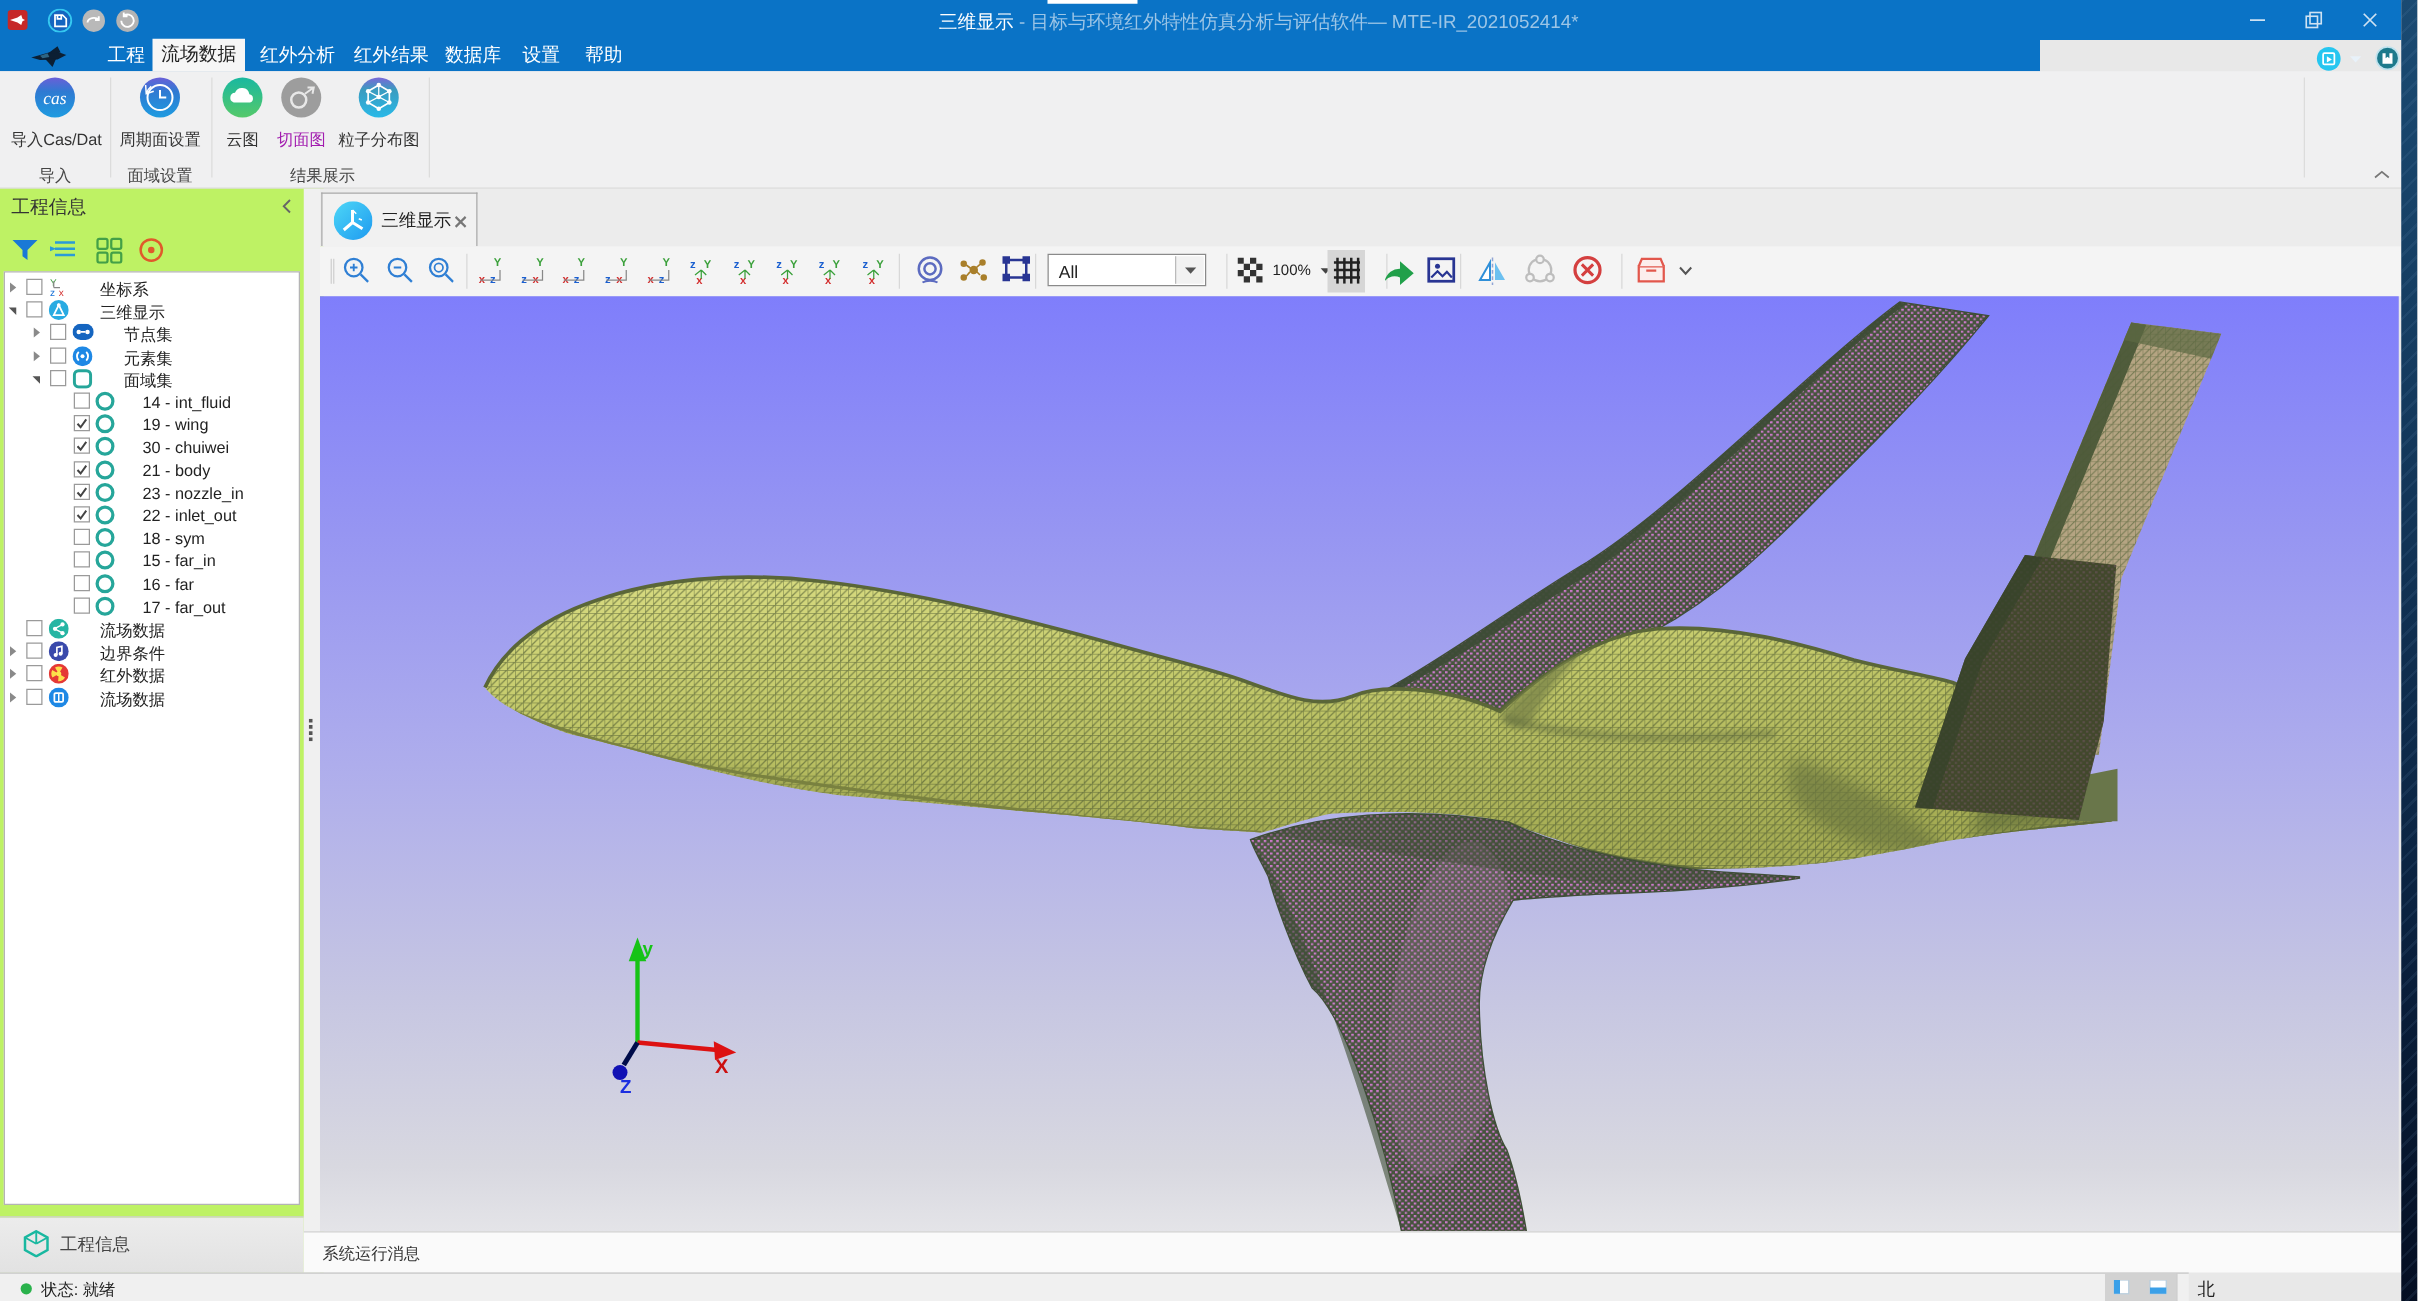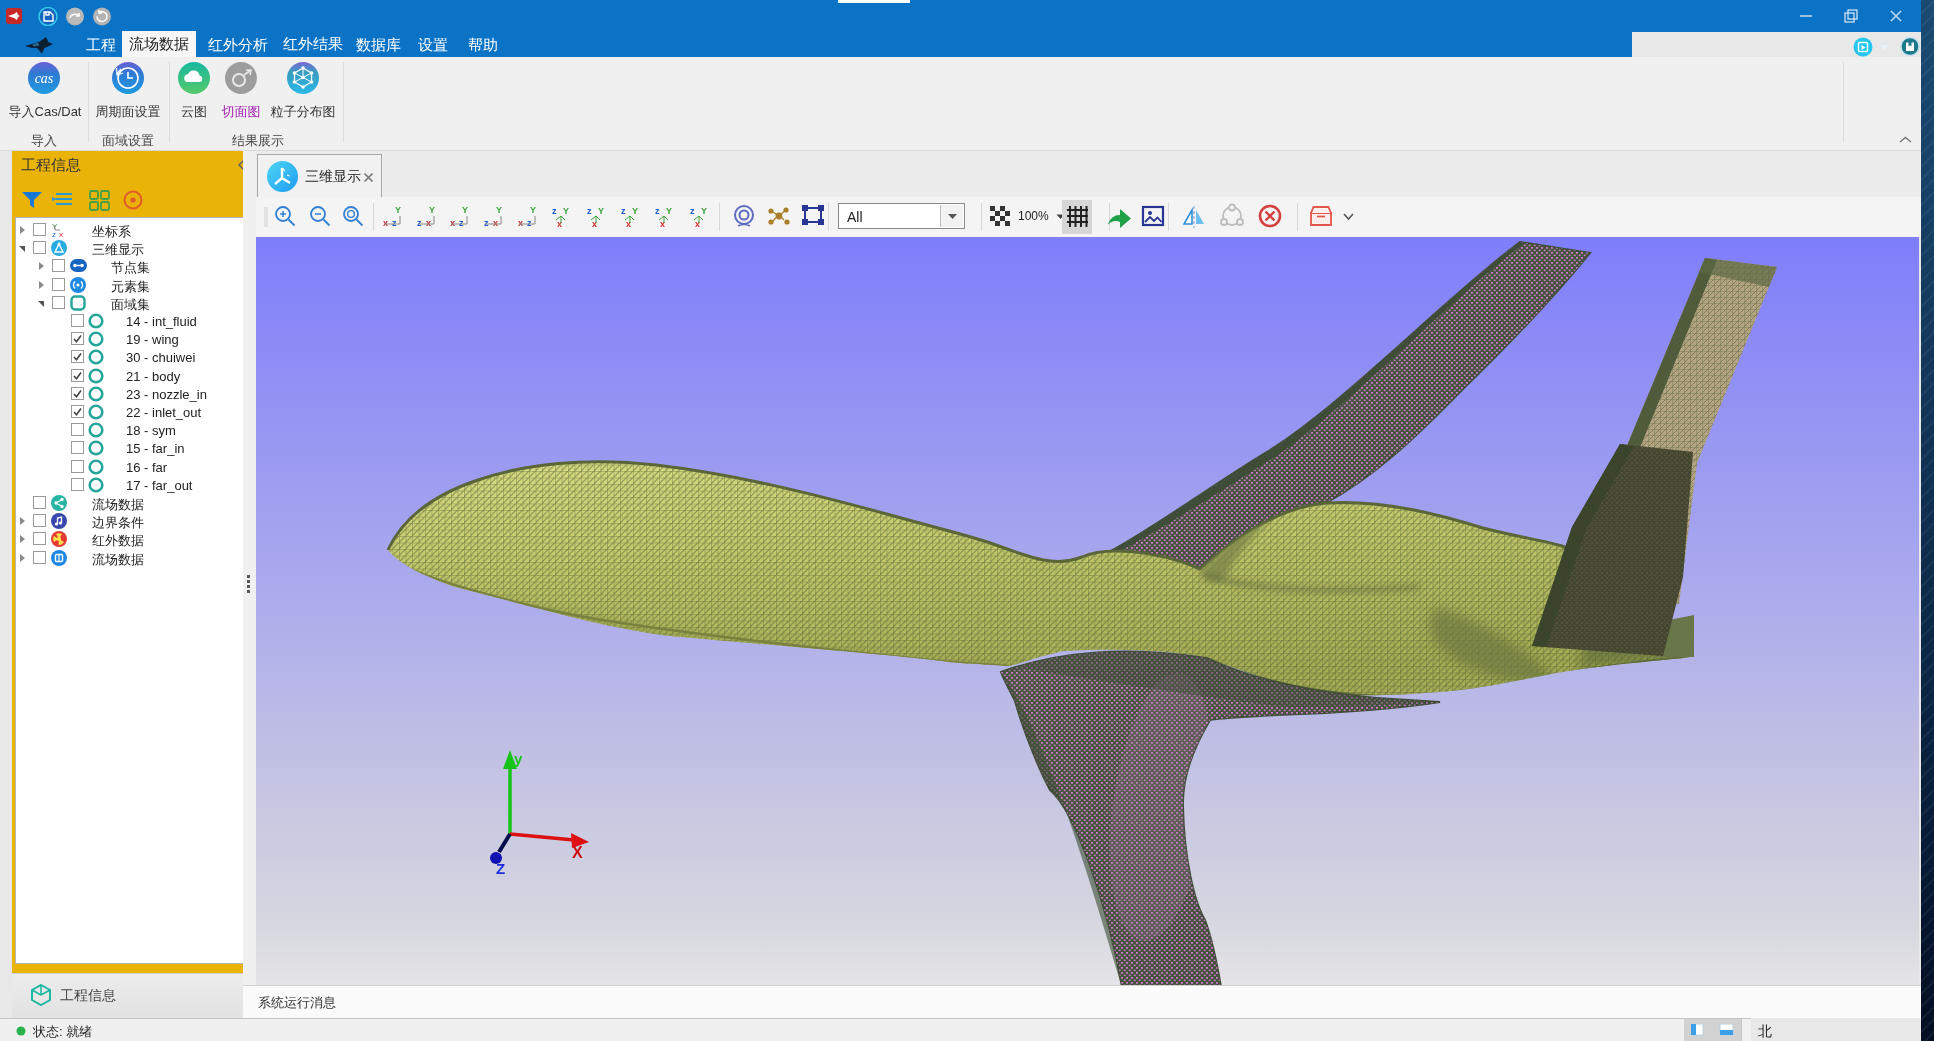--- a/index.html
+++ b/index.html
@@ -11,21 +11,21 @@
   #menubar{left:0;top:32px;width:1632px;height:25px;background:#0a73c6;}
   #ribbon{left:0;top:57px;width:1921px;height:94px;background:#f0f0f1;border-bottom:1px solid #d9d9d9;box-sizing:border-box;}
   .ttl{color:#fff;font-size:15px;}
   .ttl2{color:#9cc5e6;font-size:15px;}
   .menuitem{position:absolute;top:0;height:25px;line-height:25px;color:#fff;font-size:15px;}
   #activetab{position:absolute;left:122px;top:-1px;width:74px;height:26px;background:#f6f6f6;
              text-align:center;line-height:26px;color:#222;font-size:15px;}
   .rlabel{position:absolute;top:75px;font-size:13px;color:#444;text-align:center;}
   .rsep{position:absolute;top:5px;width:1px;height:80px;background:#dcdcdc;}
   
-  #leftpanel{left:12px;top:151px;width:243px;height:867px;background:#eab308;padding-left:16px;}
+  #leftpanel{left:0;top:151px;width:243px;height:867px;background:#bef264;padding-left:16px;}
   #treebox{position:absolute;left:3px;top:66px;width:237px;height:747px;border:1px solid #b4b4b4;background:#fff;box-sizing:border-box;}
   .trow{position:absolute;left:0;width:230px;height:18px;font-size:13px;color:#222;}
   .trow span.lbl{position:absolute;top:2px;}
   .cb{position:absolute;top:2px;width:13px;height:13px;border:1px solid #9a9a9a;background:#fff;box-sizing:border-box;}
   .exp{position:absolute;top:5px;width:0;height:0;}
   .expC{border-left:5px solid #8a8a8a;border-top:4px solid transparent;border-bottom:4px solid transparent;}
   .expO{border-top:6px solid #555;border-left:6px solid transparent;top:7px;}
   .ticon{position:absolute;top:1px;}
   #panelfooter{position:absolute;left:0;top:822px;width:243px;height:45px;background:linear-gradient(#ececec,#e2e2e2);border-top:1px solid #cfcfcf;box-sizing:border-box;}
   
@@ -49,40 +49,41 @@
   <svg class="abs" style="left:6px;top:7px" width="110" height="19">
     <rect x="0" y="1" width="16" height="16" rx="3" fill="#c62828"></rect>
     <path d="M2 9 L8 7 L11 5 L12 8 L14 9 L12 10 L11 13 L8 11 Z" fill="#fff"></path>
     <circle cx="42" cy="9.5" r="9" fill="#1565c0" stroke="#35c8f0" stroke-width="1.5"></circle>
     <path d="M38 5 h6 l3 3 v6 h-9 z M40 5 v3 h3 v-3" fill="none" stroke="#fff" stroke-width="1.4"></path>
     <circle cx="69" cy="9.5" r="9" fill="#b9b9b9"></circle>
     <path d="M64 11 a5 4 0 0 1 9 -2 m0 -3 v3 h-3" fill="none" stroke="#fff" stroke-width="1.5"></path>
     <circle cx="96" cy="9.5" r="9" fill="#b3b3b3"></circle>
     <path d="M91 9.5 a5 5 0 1 0 2 -4 m0 -2.5 v3 h3" fill="none" stroke="#fff" stroke-width="1.5"></path>
   </svg>
+  <div class="abs" style="left:751px;top:8px;white-space:nowrap"><span class="ttl">三维显示</span><span class="ttl2"> - 目标与环境红外特性仿真分析与评估软件— MTE-IR_2021052414*</span></div>
   <div class="abs" style="left:838px;top:0;width:72px;height:3px;background:#fff"></div>
   <svg class="abs" style="left:1795px;top:6px" width="115" height="20">
     <line x1="5" y1="10" x2="17" y2="10" stroke="#cfe2f2" stroke-width="1.4"></line>
     <rect x="50" y="7" width="9" height="9" fill="none" stroke="#cfe2f2" stroke-width="1.3"></rect>
     <rect x="53" y="4" width="9" height="9" fill="none" stroke="#cfe2f2" stroke-width="1.3"></rect>
     <path d="M96 5 l10 10 m0 -10 l-10 10" stroke="#cfe2f2" stroke-width="1.4"></path>
   </svg>
 </div>
 
 <div class="abs" id="menubar">
   <svg class="abs" style="left:24px;top:3px" width="30" height="20">
     <path d="M1,11 L20,5.5 L29,9 L22,12.5 L8,13 Z" fill="#0c1f33"></path>
     <path d="M14,8 L22,2 L24.5,7 Z" fill="#0c1f33"></path>
     <path d="M12,12 L18,18.5 L21,11.5 Z" fill="#0c1f33"></path>
     <path d="M8,9.5 L14,7.5 L15.5,10.5 L10,11.5 Z" fill="#2e6584"></path>
   </svg>
   <div class="menuitem" style="left:86px;">工程</div>
   <div id="activetab">流场数据</div>
   <div class="menuitem" style="left:208px;">红外分析</div>
-  <div class="menuitem" style="left:283px;font-family:Liberation Serif, serif;">红外结果</div>
+  <div class="menuitem" style="left:283px;">红外结果</div>
   <div class="menuitem" style="left:356px;">数据库</div>
   <div class="menuitem" style="left:418px;">设置</div>
   <div class="menuitem" style="left:468px;">帮助</div>
   <svg class="abs" style="left:1850px;top:5px" width="71" height="21">
     <circle cx="13" cy="10" r="9.5" fill="#26c6f0"></circle>
     <rect x="8.5" y="5.5" width="9" height="9" rx="1" fill="none" stroke="#fff" stroke-width="1.4"></rect>
     <path d="M11.5 8 l4 2.5 -4 2.5 z" fill="#fff"></path>
     <path d="M30 8 l4.5 5 4.5 -5 z" fill="#e8f2fa"></path>
     <circle cx="60" cy="9.5" r="9" fill="#1d7a8c" stroke="#bfe2ee" stroke-width="1.3"></circle>
     <path d="M56 5.5 h8 v8.5 h-8 z M58.5 5.5 v4 l1.5 -1.2 1.5 1.2 v-4" fill="#fff"></path>

